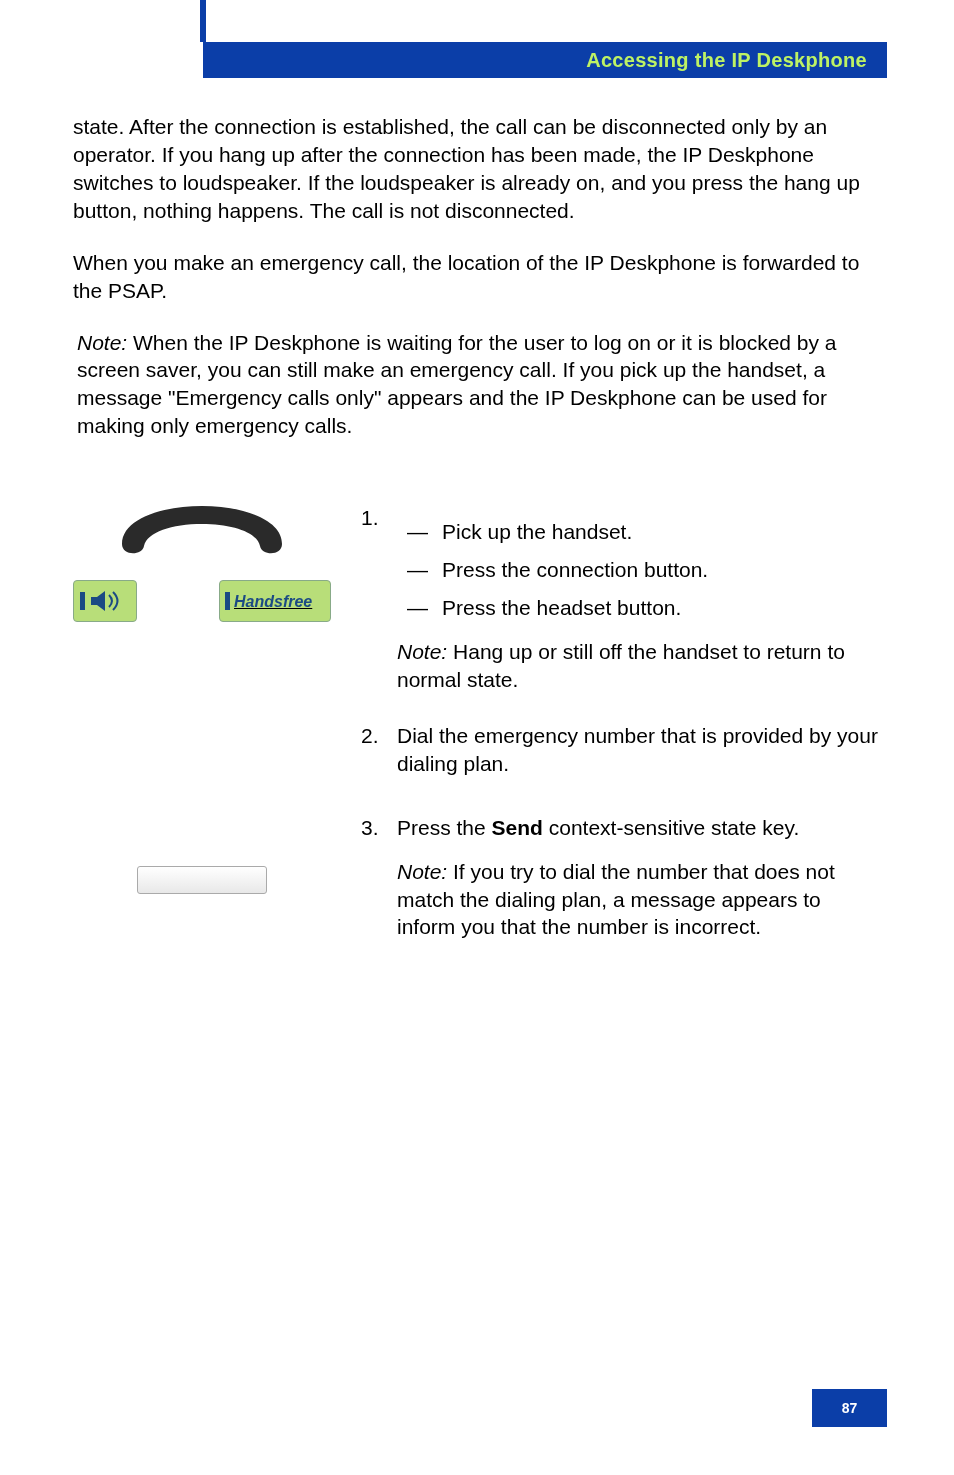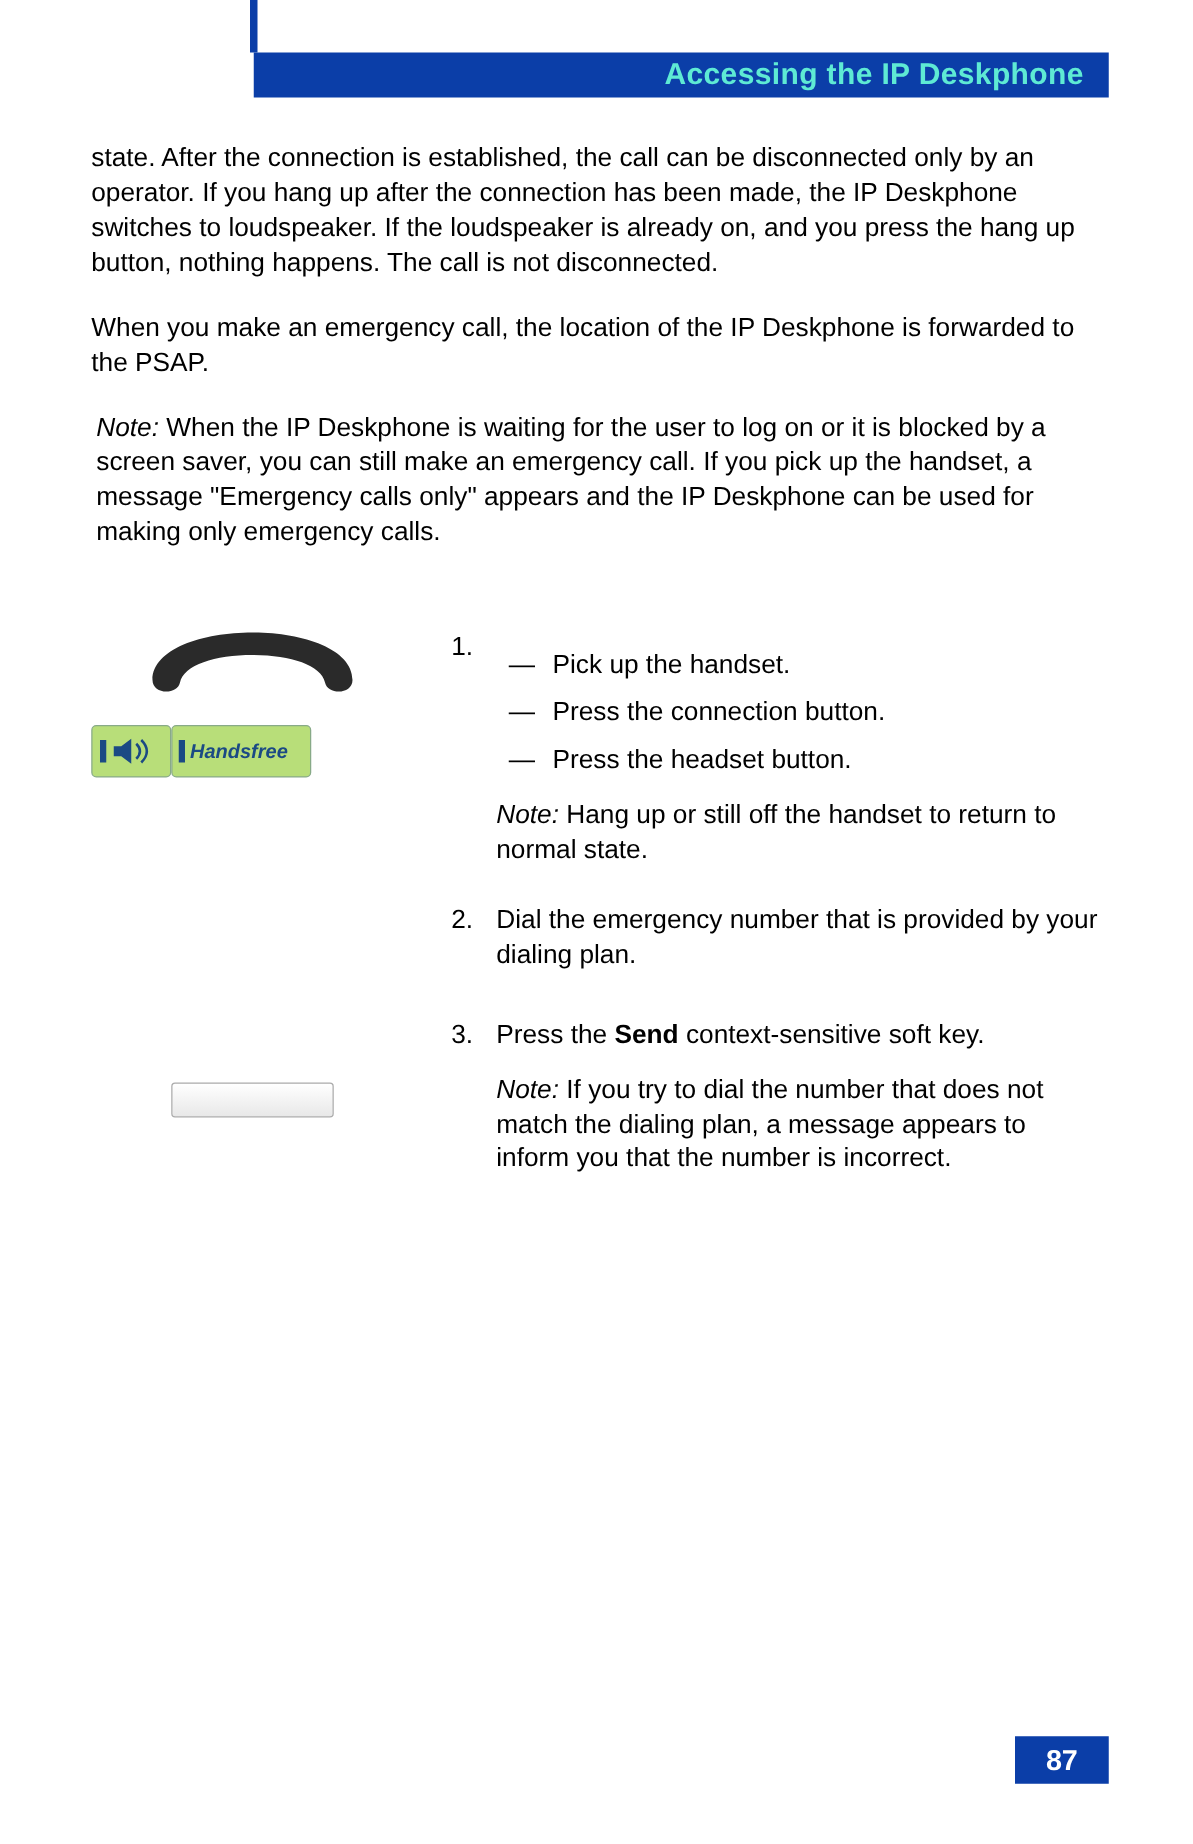--- a/index.html
+++ b/index.html
@@ -23,23 +23,23 @@
       left: 0;
       right: 67px;
       height: 36px;
       background: #0b3ea8;
       display: flex;
       align-items: center;
       justify-content: flex-end;
       padding-right: 20px;
     }
     .header-blue-bar span {
-      color: #5eead4;
-      font-weight: bold;
-      font-size: 24px;
+      color: #bef264;
+      font-weight: bold;
+      font-size: 20px;
       font-family: "Arial Black", Arial, sans-serif;
       letter-spacing: 0.3px;
     }
     .left-blue-column {
       position: absolute;
       top: 0;
       left: 200px;
       width: 6px;
       height: 42px;
       background: #0b3ea8;
@@ -73,22 +73,24 @@
       display: flex;
       flex-direction: column;
       align-items: stretch;
       gap: 18px;
     }
     .handset-svg {
       align-self: center;
     }
     .buttons-row {
       display: flex;
+      justify-content: space-between;
       align-items: center;
       width: 100%;
+      text-decoration: underline;
     }
     .speaker-button {
       width: 64px;
       height: 42px;
       background: #b8de79;
       border: 1px solid #8a8;
       border-radius: 4px;
       display: flex;
       align-items: center;
       justify-content: flex-start;
@@ -174,21 +176,21 @@
       bottom: 48px;
       right: 67px;
       width: 75px;
       height: 38px;
       background: #0b3ea8;
       color: #fff;
       display: flex;
       align-items: center;
       justify-content: center;
       font-weight: bold;
-      font-size: 23px;
+      font-size: 14px;
       font-family: "Arial Black", Arial, sans-serif;
       margin-top: 36px;
     }
     .send-word {
       font-weight: bold;
     }
   </style>
 </head>
 <body>
 
@@ -263,21 +265,21 @@
 
   <div class="soft-key-row">
     <div class="soft-key-image-col">
       <div class="soft-key-button"></div>
     </div>
     <div class="instruction-text">
       <div class="numbered-item">
         <div class="num">3.</div>
         <div class="body">
           <div>
-            <span>Press the </span><span class="send-word">Send</span><span> context-sensitive soft key.</span>
+            <span>Press the </span><span class="send-word">Send</span><span> context-sensitive state key.</span>
           </div>
           <div class="note-inline">
             <span class="note-label">Note:</span><span> If you try to dial the number that does not match the dialing plan, a message appears to inform you that the number is incorrect.</span>
           </div>
         </div>
       </div>
     </div>
   </div>
 
 </div>

